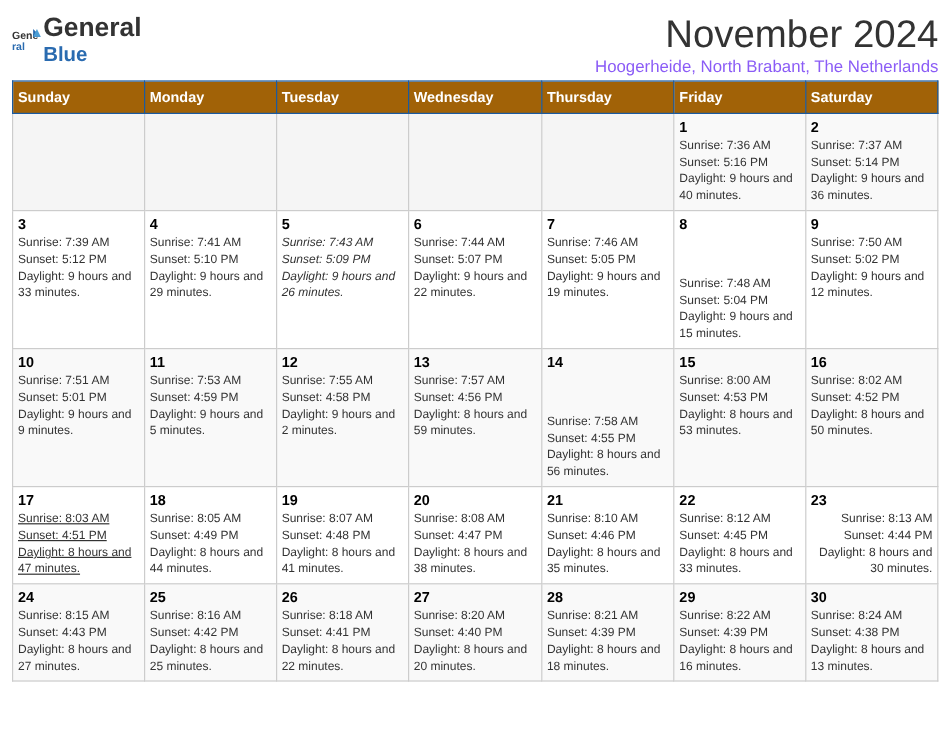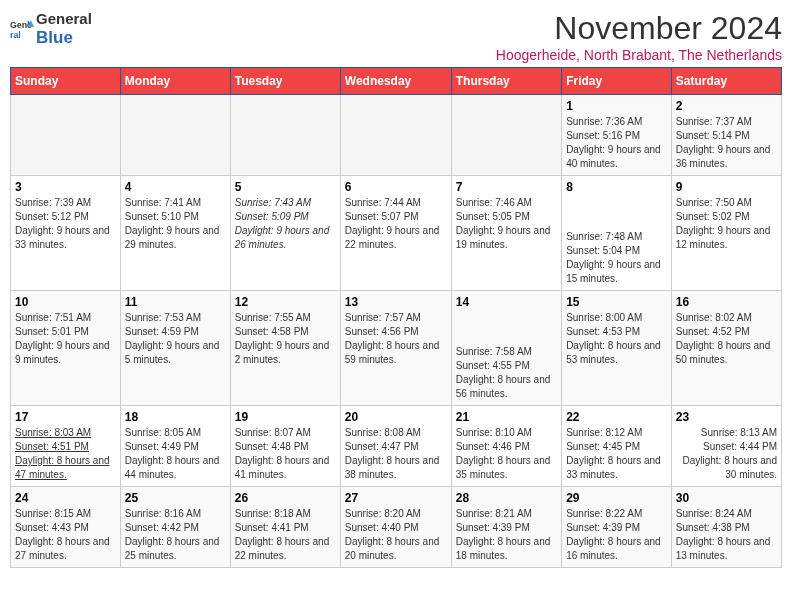--- a/index.html
+++ b/index.html
@@ -28,29 +28,29 @@
     .title-area {
       text-align: right;
     }
     .month-title {
       font-size: 32px;
       font-weight: normal;
       color: #333;
     }
     .subtitle {
       font-size: 14px;
-      color: #be185d;
+      color: #8b5cf6;
     }
     .calendar {
       width: 100%;
       border-collapse: collapse;
       font-size: 10.5px;
     }
     .calendar thead th {
-      background-color: #ef4444;
+      background-color: #a16207;
       color: #fff;
       padding: 6px 4px;
       text-align: left;
       font-size: 12px;
       font-weight: bold;
       border: 1px solid #1a5aa0;
     }
     .calendar tbody td {
       border: 1px solid #ccc;
       vertical-align: top;
@@ -85,21 +85,21 @@
 
 <div class="header-area">
   <div class="logo">
     <svg class="logo-icon" viewBox="0 0 30 30" xmlns="http://www.w3.org/2000/svg">
       <text x="0" y="14" font-size="11" font-weight="bold" fill="#333">Gene</text>
       <text x="0" y="26" font-size="11" font-weight="bold" fill="#2a6bb0">ral</text>
       <polygon points="22,4 30,12 22,12" fill="#2a6bb0"></polygon>
       <polygon points="22,12 30,12 26,4" fill="#4a9dd4"></polygon>
     </svg>
     <div>
-      <span style="font-size:15px;font-weight:bold;color:#333;">General</span><br>
+      <span style="font-size:22px;font-weight:bold;color:#333;">General</span><br>
       <span style="font-size:17px;font-weight:bold;color:#2a6bb0;">Blue</span>
     </div>
   </div>
   <div class="title-area">
     <div class="month-title">November 2024</div>
     <div class="subtitle">Hoogerheide, North Brabant, The Netherlands</div>
   </div>
 </div>
 
 <table class="calendar">

